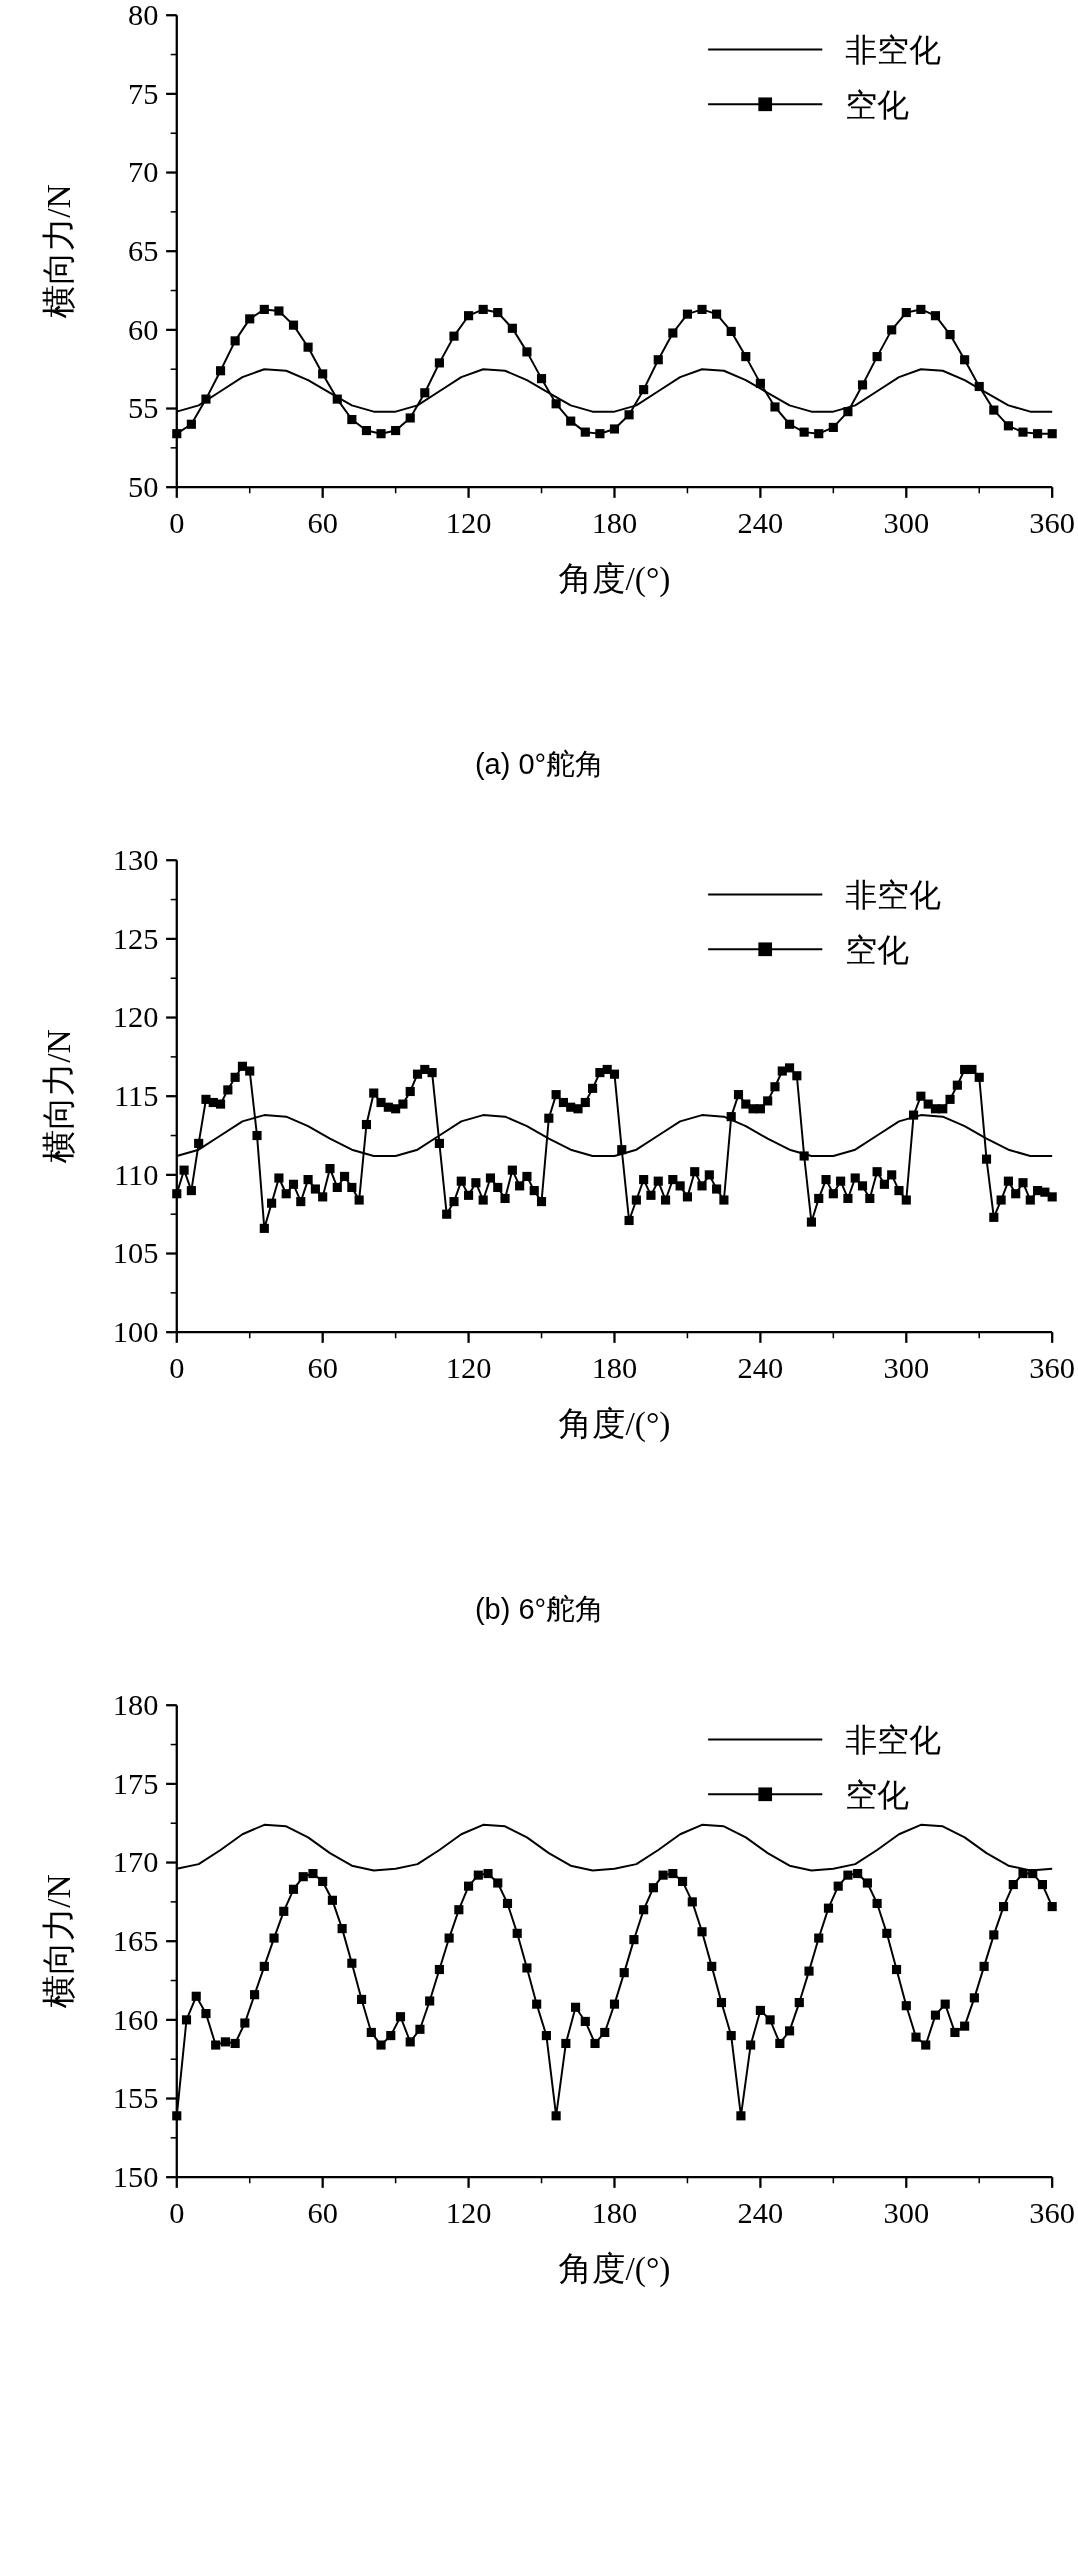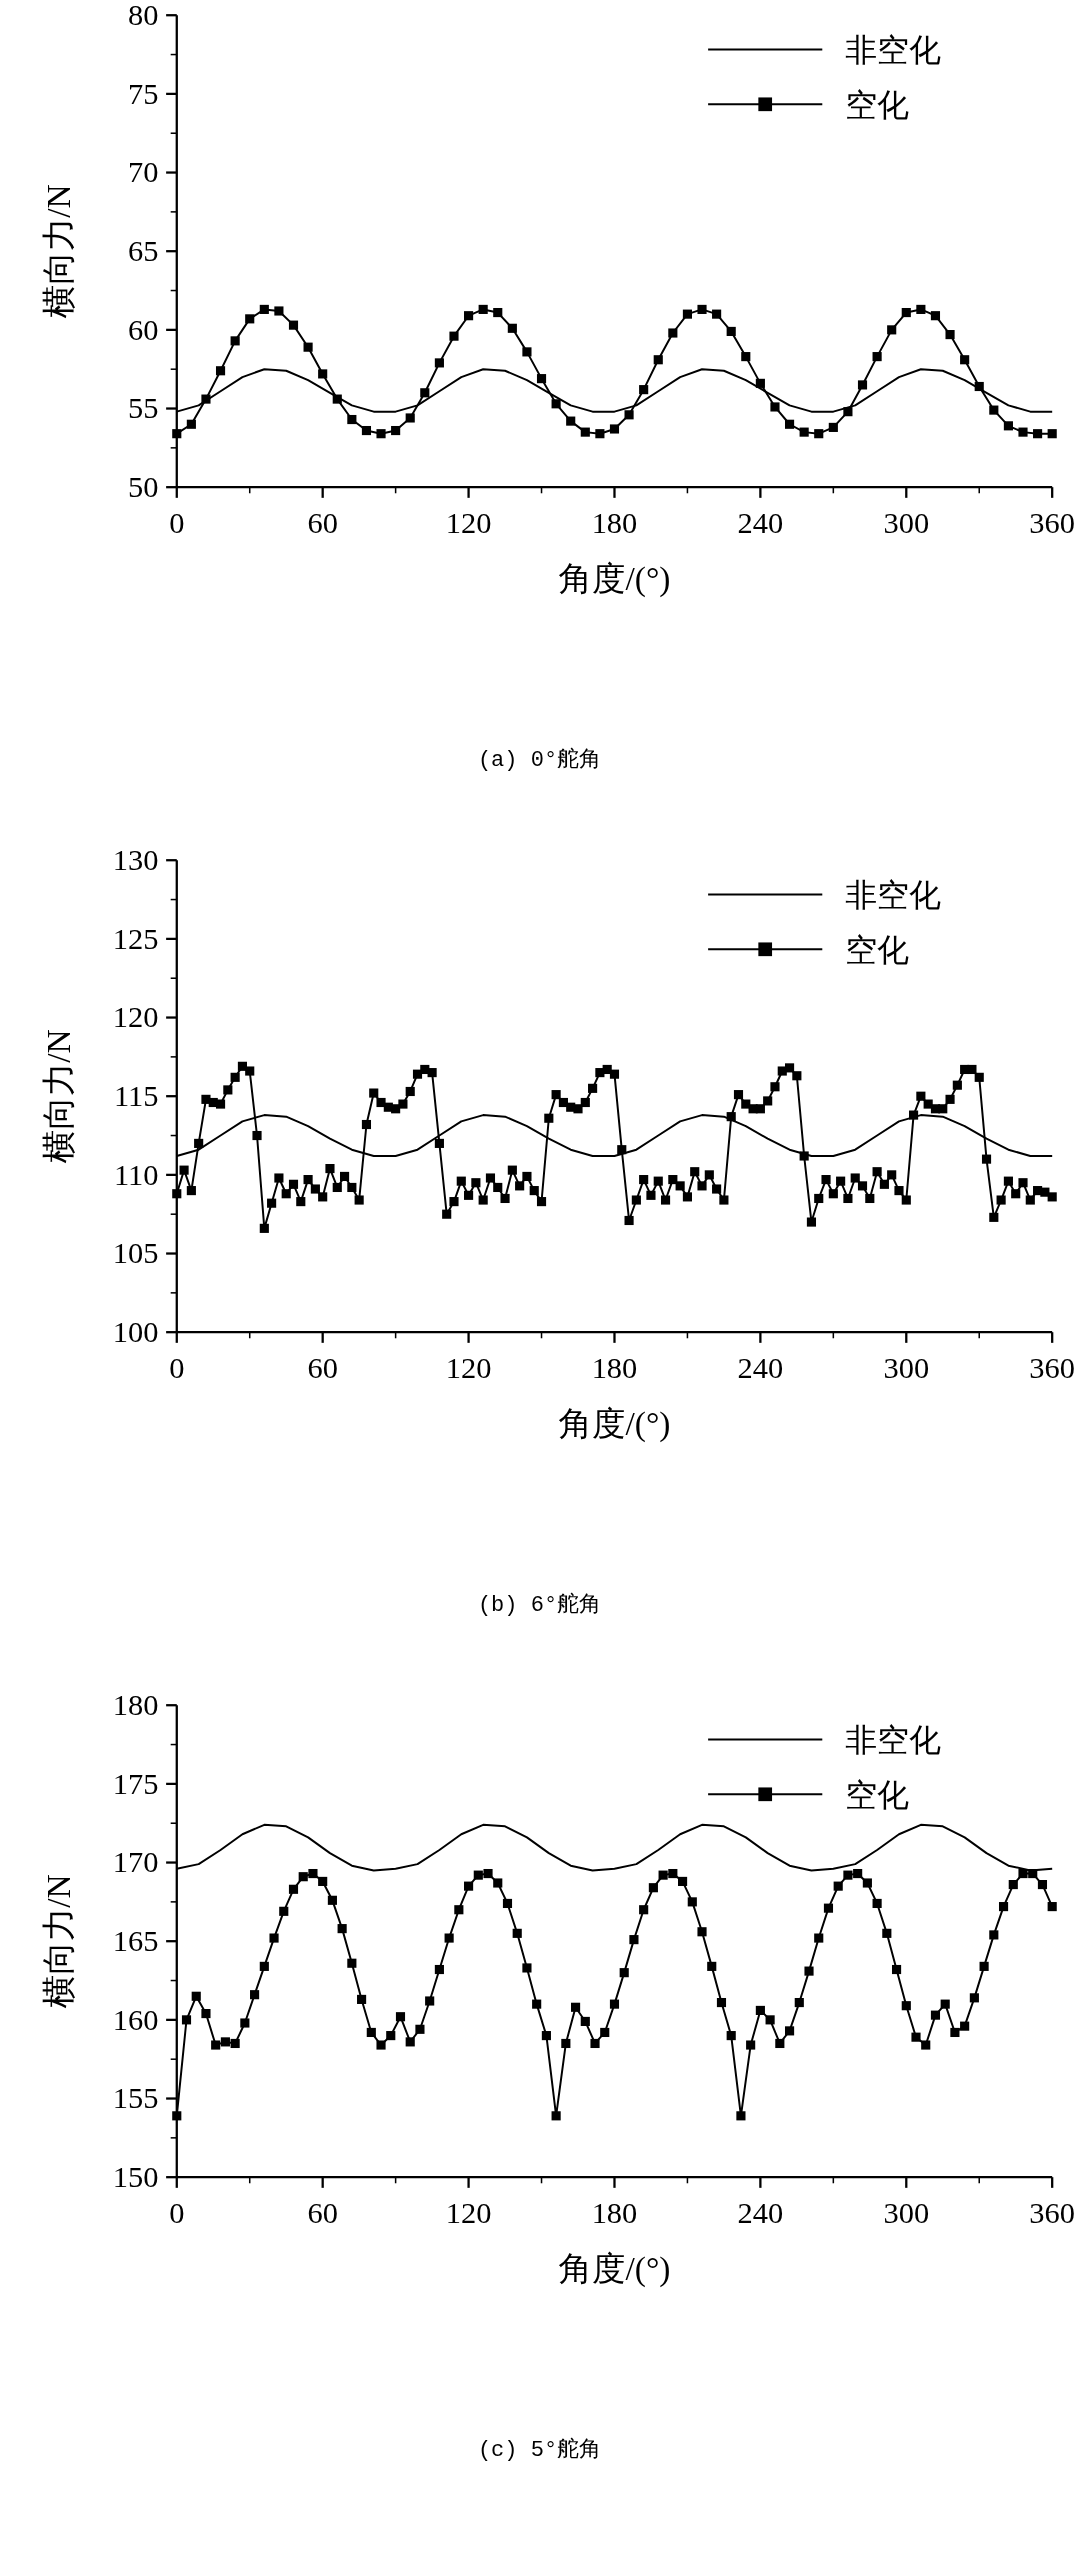--- a/index.html
+++ b/index.html
@@ -24,22 +24,22 @@
     width: 1079px;
     height: 845px;
   }
   .plot-wrap {
     position: relative;
     width: 1079px;
     height: 746px;
   }
   .caption {
     text-align: center;
-    font-size: 22px;
-    font-family: Liberation Mono, monospace;
+    font-size: 29px;
+    font-family: Liberation Sans, sans-serif;
     line-height: 1.1;
     margin-top: 3px;
   }
   svg {
     display: block;
   }
 </style>
 </head>
 <body>
 
@@ -491,17 +491,16 @@
           </g>
           <text x="0" y="0" font-size="44" fill="#000" text-anchor="middle" font-family="&quot;Liberation Serif&quot;, serif" transform="translate(92,330) rotate(-90)">横向力/N</text>
           <text x="807" y="775" font-size="44" fill="#000" text-anchor="middle" font-family="&quot;Liberation Serif&quot;, serif">角度/(°)</text>
           <line x1="930" y1="65" x2="1080" y2="65" stroke="#000" stroke-width="2.6"></line>
           <text x="1110" y="80" font-size="42" fill="#000" font-family="&quot;Liberation Serif&quot;, serif">非空化</text>
           <line x1="930" y1="137" x2="1080" y2="137" stroke="#000" stroke-width="2.6"></line>
           <rect x="996" y="128" width="18" height="18" fill="#000"></rect>
           <text x="1110" y="152" font-size="42" fill="#000" font-family="&quot;Liberation Serif&quot;, serif">空化</text>
         </svg>
     </div>
-    <div class="caption">(c) 5°舵角</div>
   </div>
 
 </div>
 
 
 </body></html>

